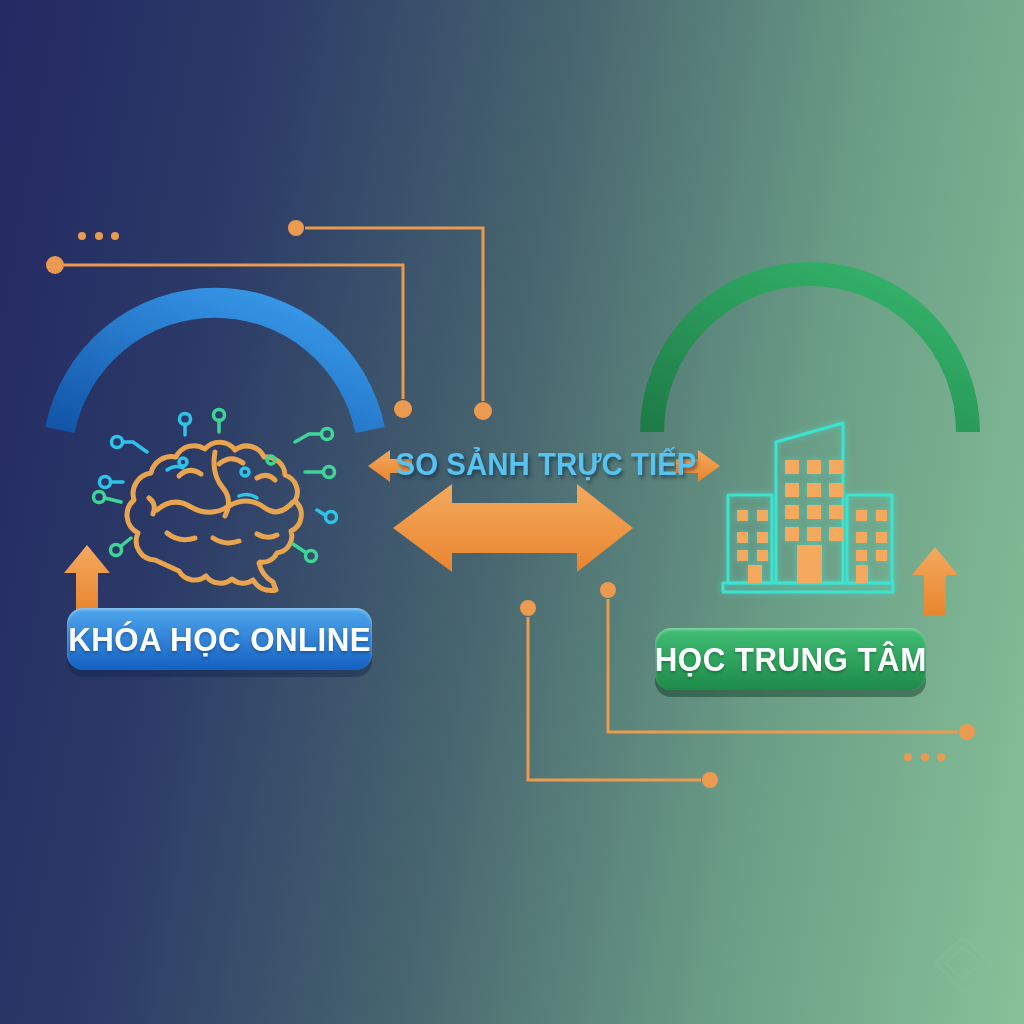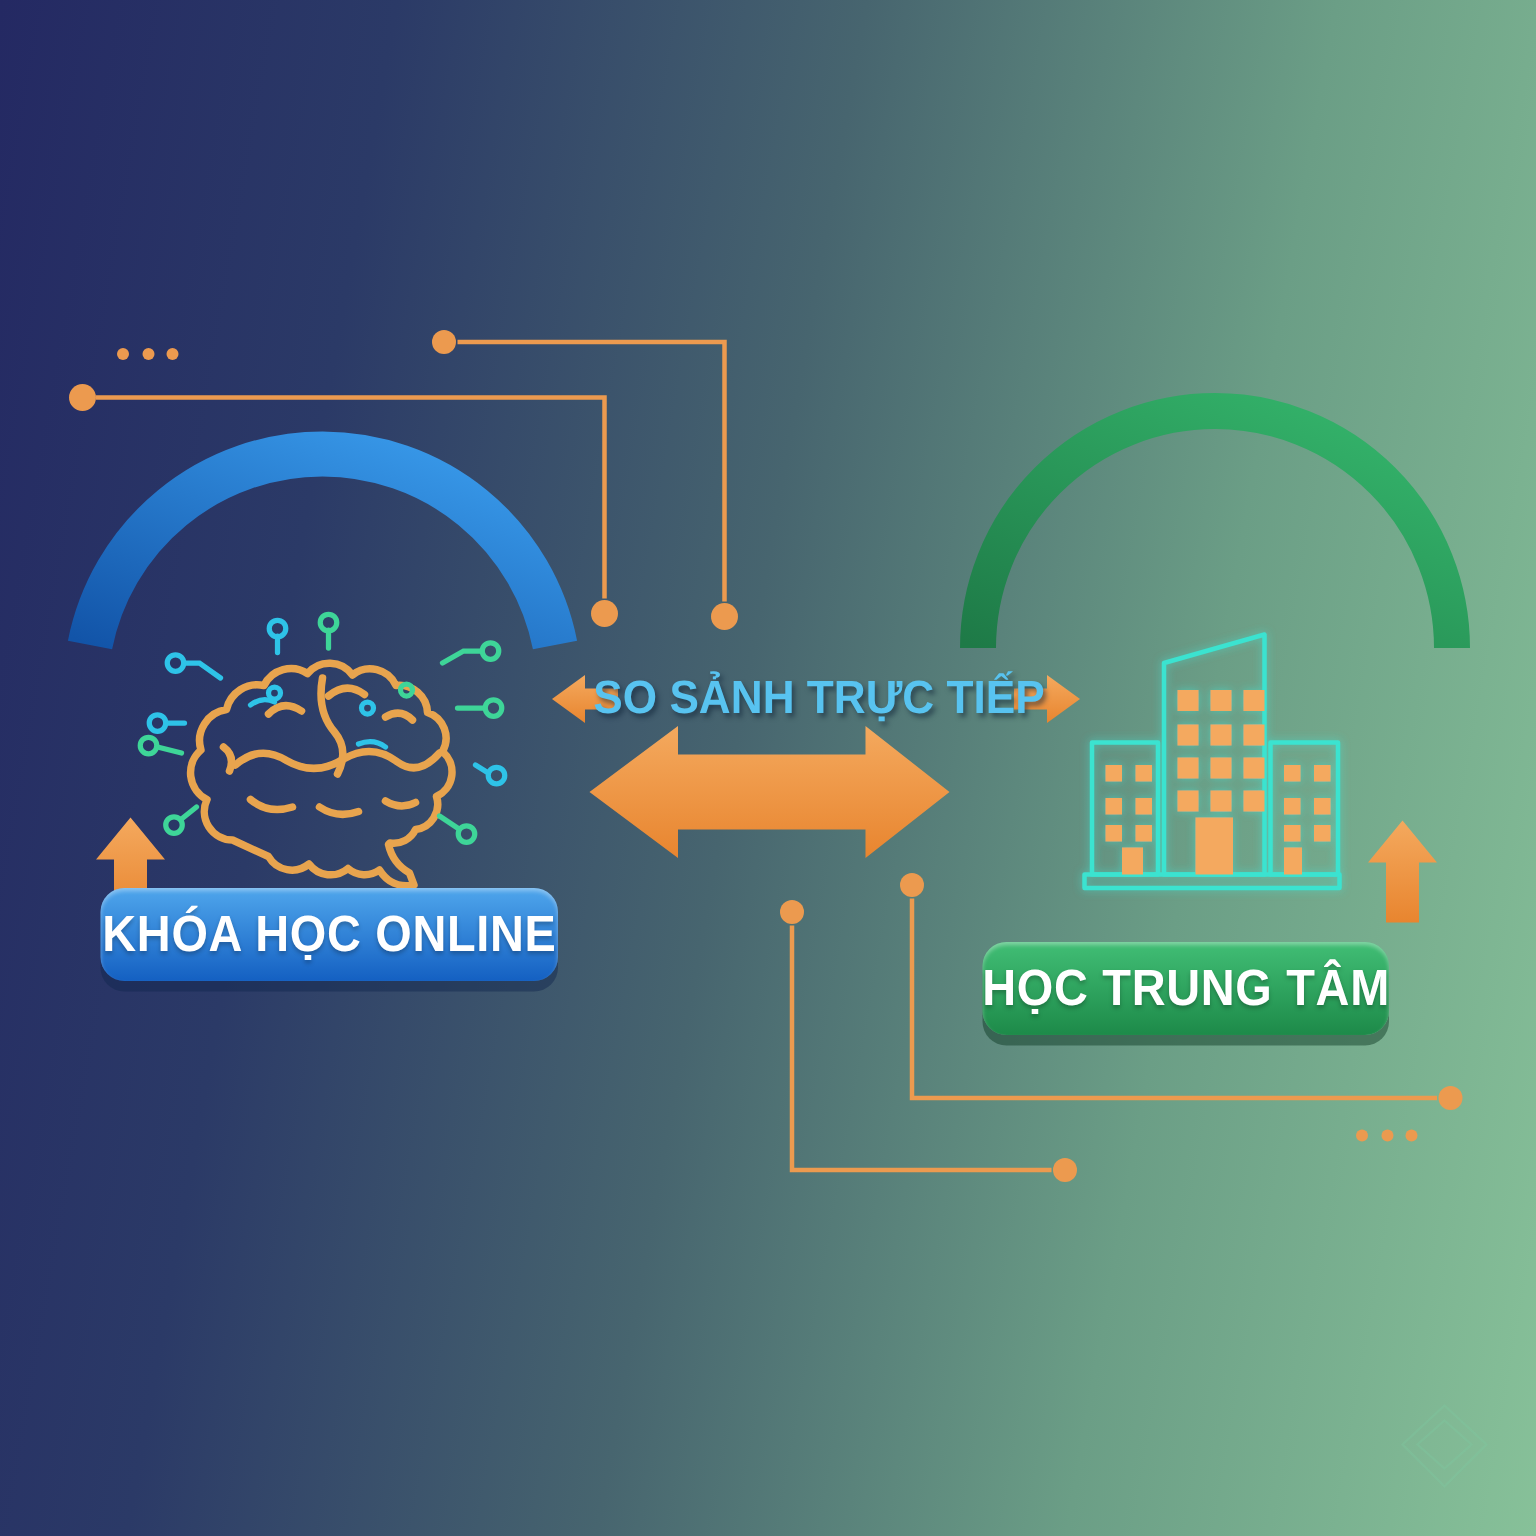--- a/index.html
+++ b/index.html
@@ -11,21 +11,21 @@
   }
   svg{position:absolute;left:0;top:0;}
   .badge{
     position:absolute;height:62px;border-radius:16px;
     display:flex;align-items:center;justify-content:center;
     color:#fff;font-weight:700;font-size:34px;white-space:nowrap;
     text-shadow:0 2px 3px rgba(0,0,0,.25);
   }
   .badge-inner{transform:scaleX(.92);letter-spacing:.5px;}
   .badge-left{
-    left:67px;top:592px;width:305px;
+    left:67px;top:608px;width:305px;
     background:linear-gradient(180deg,var(--badge-blue-top) 0%,var(--badge-blue-bottom) 100%);
     box-shadow:0 7px 0 rgba(16,38,78,.45), inset 0 2px 3px rgba(255,255,255,.35);
   }
   .badge-right{
     left:655px;top:628px;width:271px;
     background:linear-gradient(180deg,var(--badge-green-top) 0%,var(--badge-green-bottom) 100%);
     box-shadow:0 7px 0 rgba(9,53,32,.45), inset 0 2px 3px rgba(255,255,255,.35);
   }
   .center-label{
     position:absolute;left:408px;top:446px;width:276px;height:38px;

